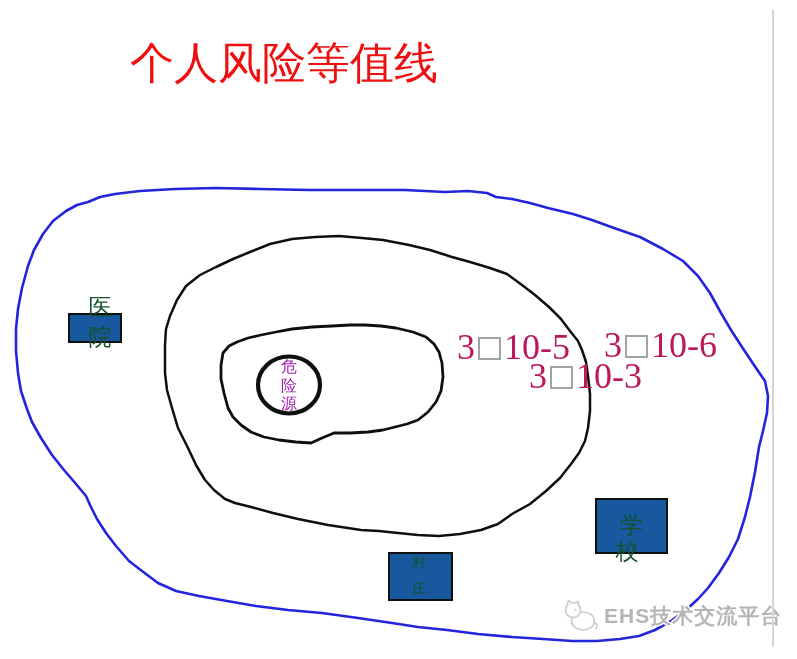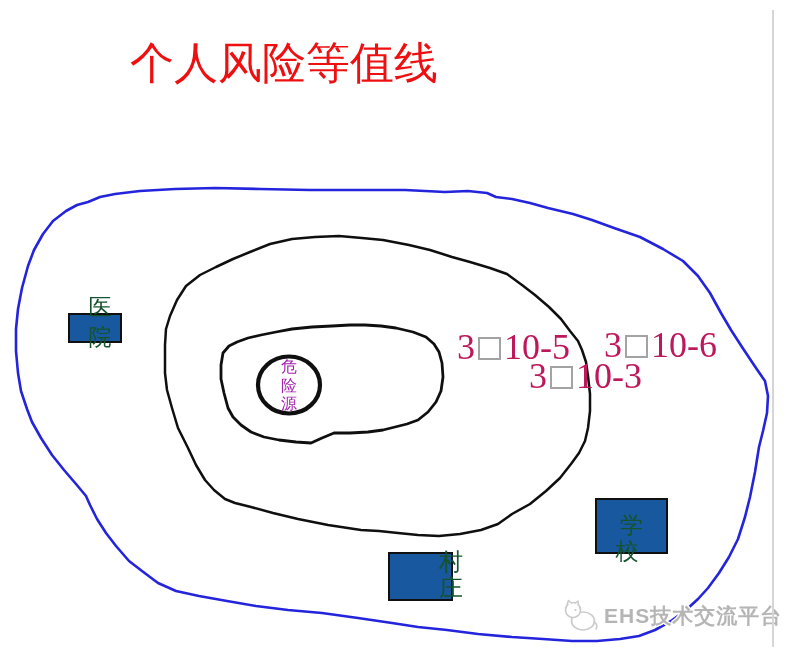--- a/index.html
+++ b/index.html
@@ -29,21 +29,21 @@
   .rect-village{left:388px;top:552px;width:65px;height:49px;}
 
   
   .site-label{
     color:#14532d;text-align:center;
     font-family:"Liberation Serif","DejaVu Serif",serif;
   }
   .vlabel{width:26px;line-break:anywhere;word-break:break-all;}
   .label-hospital{left:87px;top:293px;font-size:23px;line-height:29.5px;}
   .label-school{left:597px;top:513px;width:69px;font-size:23px;line-height:26px;letter-spacing:9px;text-indent:9px;}
-  .label-village{left:406px;top:550px;font-size:24px;line-height:25.5px;margin-left:32px;}
+  .label-village{left:406px;top:550px;font-size:14px;line-height:25.5px;}
   .label-hazard{left:276px;top:358px;font-size:16px;line-height:18.5px;color:#a21caf;}
 
   
   .risk-label{
     color:#be185d;font-size:36px;line-height:30px;white-space:nowrap;
     font-family:Liberation Serif, serif;
   }
   .risk-5{left:457px;top:332px;}
   .risk-6{left:604px;top:330px;text-align:right;}
   .risk-7{left:529px;top:361px;}

